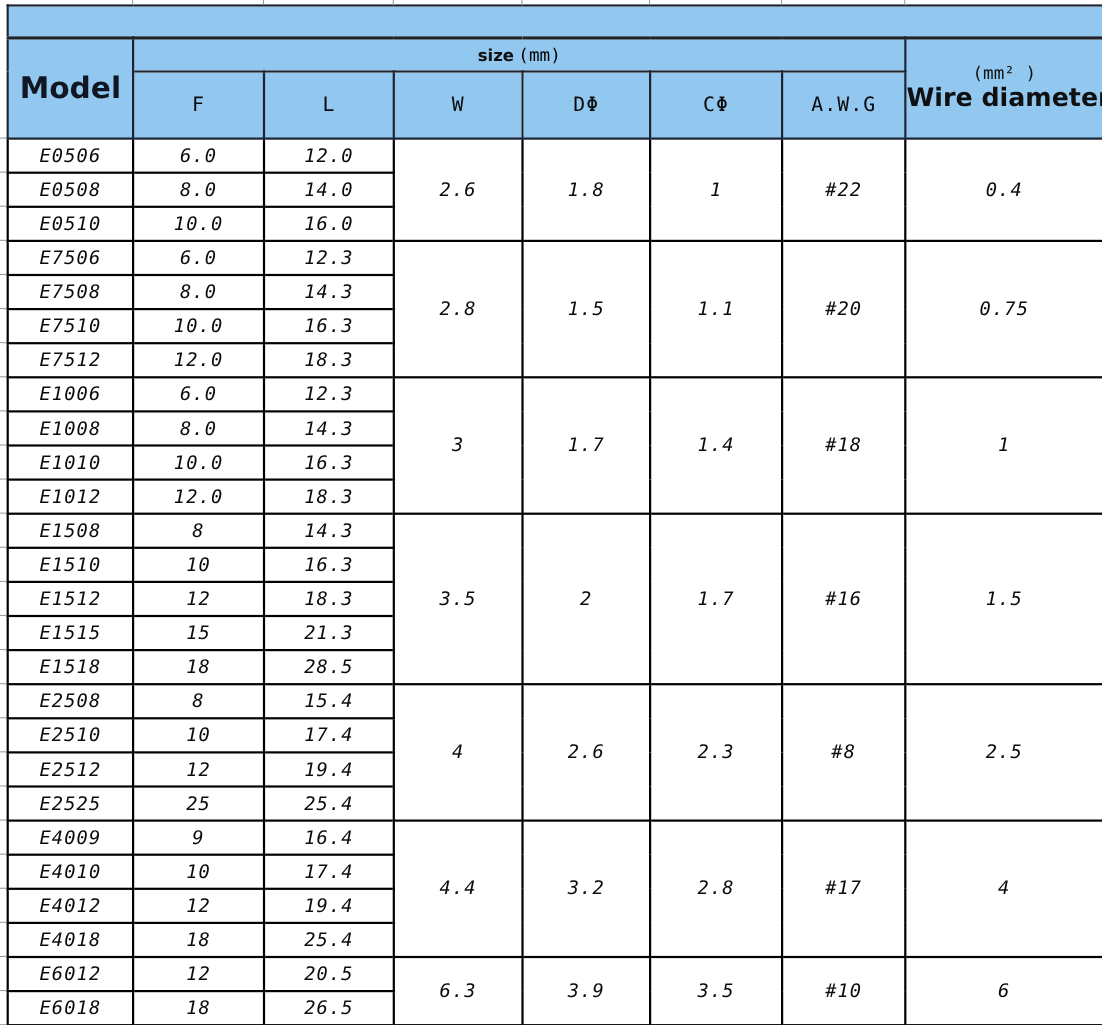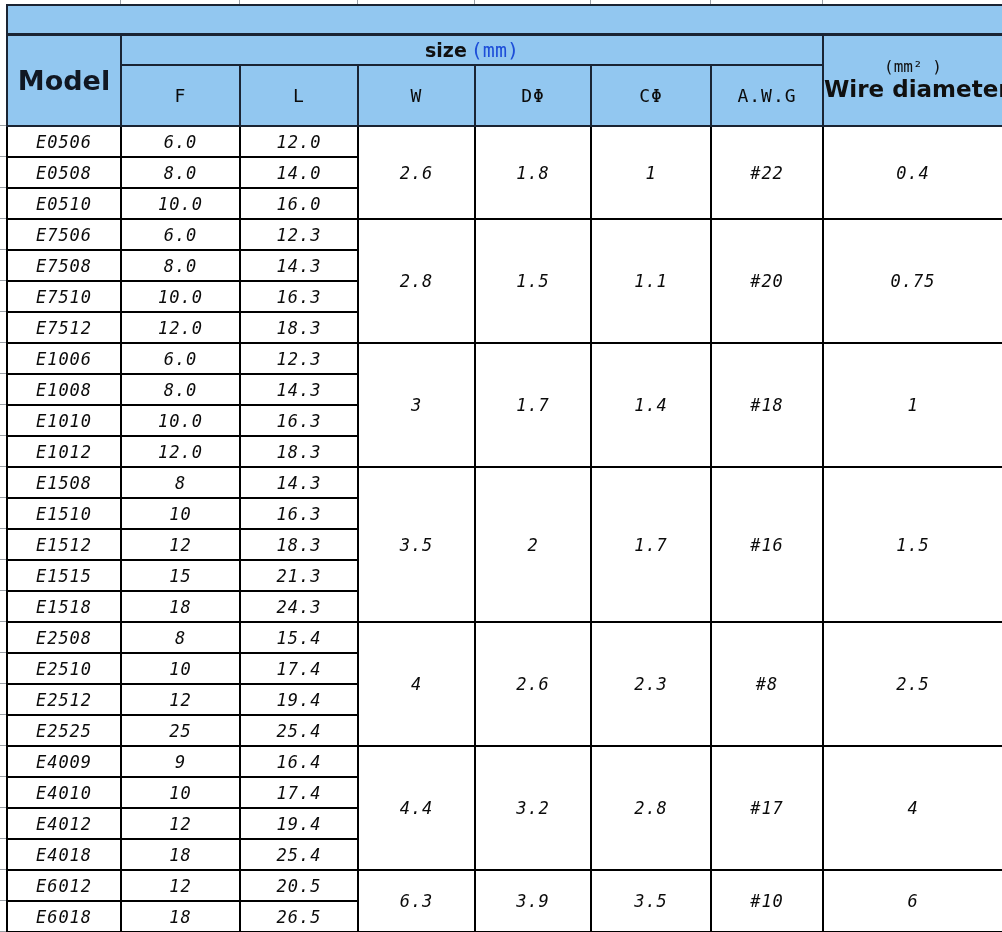--- a/index.html
+++ b/index.html
@@ -31,25 +31,25 @@
   tr.strip-row{height:29px;}
   tr.strip-row td{border-bottom-width:3px;}
   tr.main-header-row{height:31px;}
   tr.sub-header-row{height:61px;}
   .model-h{
     font-family:"DejaVu Sans",sans-serif;
     font-weight:bold;font-size:27px;color:#111722;
   }
   .size-h .size-word{
     font-family:"DejaVu Sans",sans-serif;
-    font-weight:bold;font-size:19px;color:#101010;
+    font-weight:bold;font-size:15px;color:#101010;
   }
   .size-h .size-unit{
     font-family:"DejaVu Sans Mono",monospace;
-    font-size:20px;color:#1d4ed8;margin-left:4px;
+    font-size:16px;color:#000000;margin-left:4px;
   }
   .wire-h{line-height:1.15;}
   .wire-h .wire-unit{
     font-family:"DejaVu Sans Mono",monospace;
     font-size:16px;color:#101010;
   }
   .wire-h .wire-word{
     font-family:"DejaVu Sans",sans-serif;
     font-weight:bold;font-size:23px;color:#101010;
     letter-spacing:0;
@@ -205,21 +205,21 @@
           <td>18.3</td>
         </tr>
         <tr>
           <td>E1515</td>
           <td>15</td>
           <td>21.3</td>
         </tr>
         <tr>
           <td>E1518</td>
           <td>18</td>
-          <td>24.3</td>
+          <td>28.5</td>
         </tr>
         <tr>
           <td>E2508</td>
           <td>8</td>
           <td>15.4</td>
           <td rowspan="4">4</td>
           <td rowspan="4">2.6</td>
           <td rowspan="4">2.3</td>
           <td rowspan="4">#8</td>
           <td rowspan="4">2.5</td>

